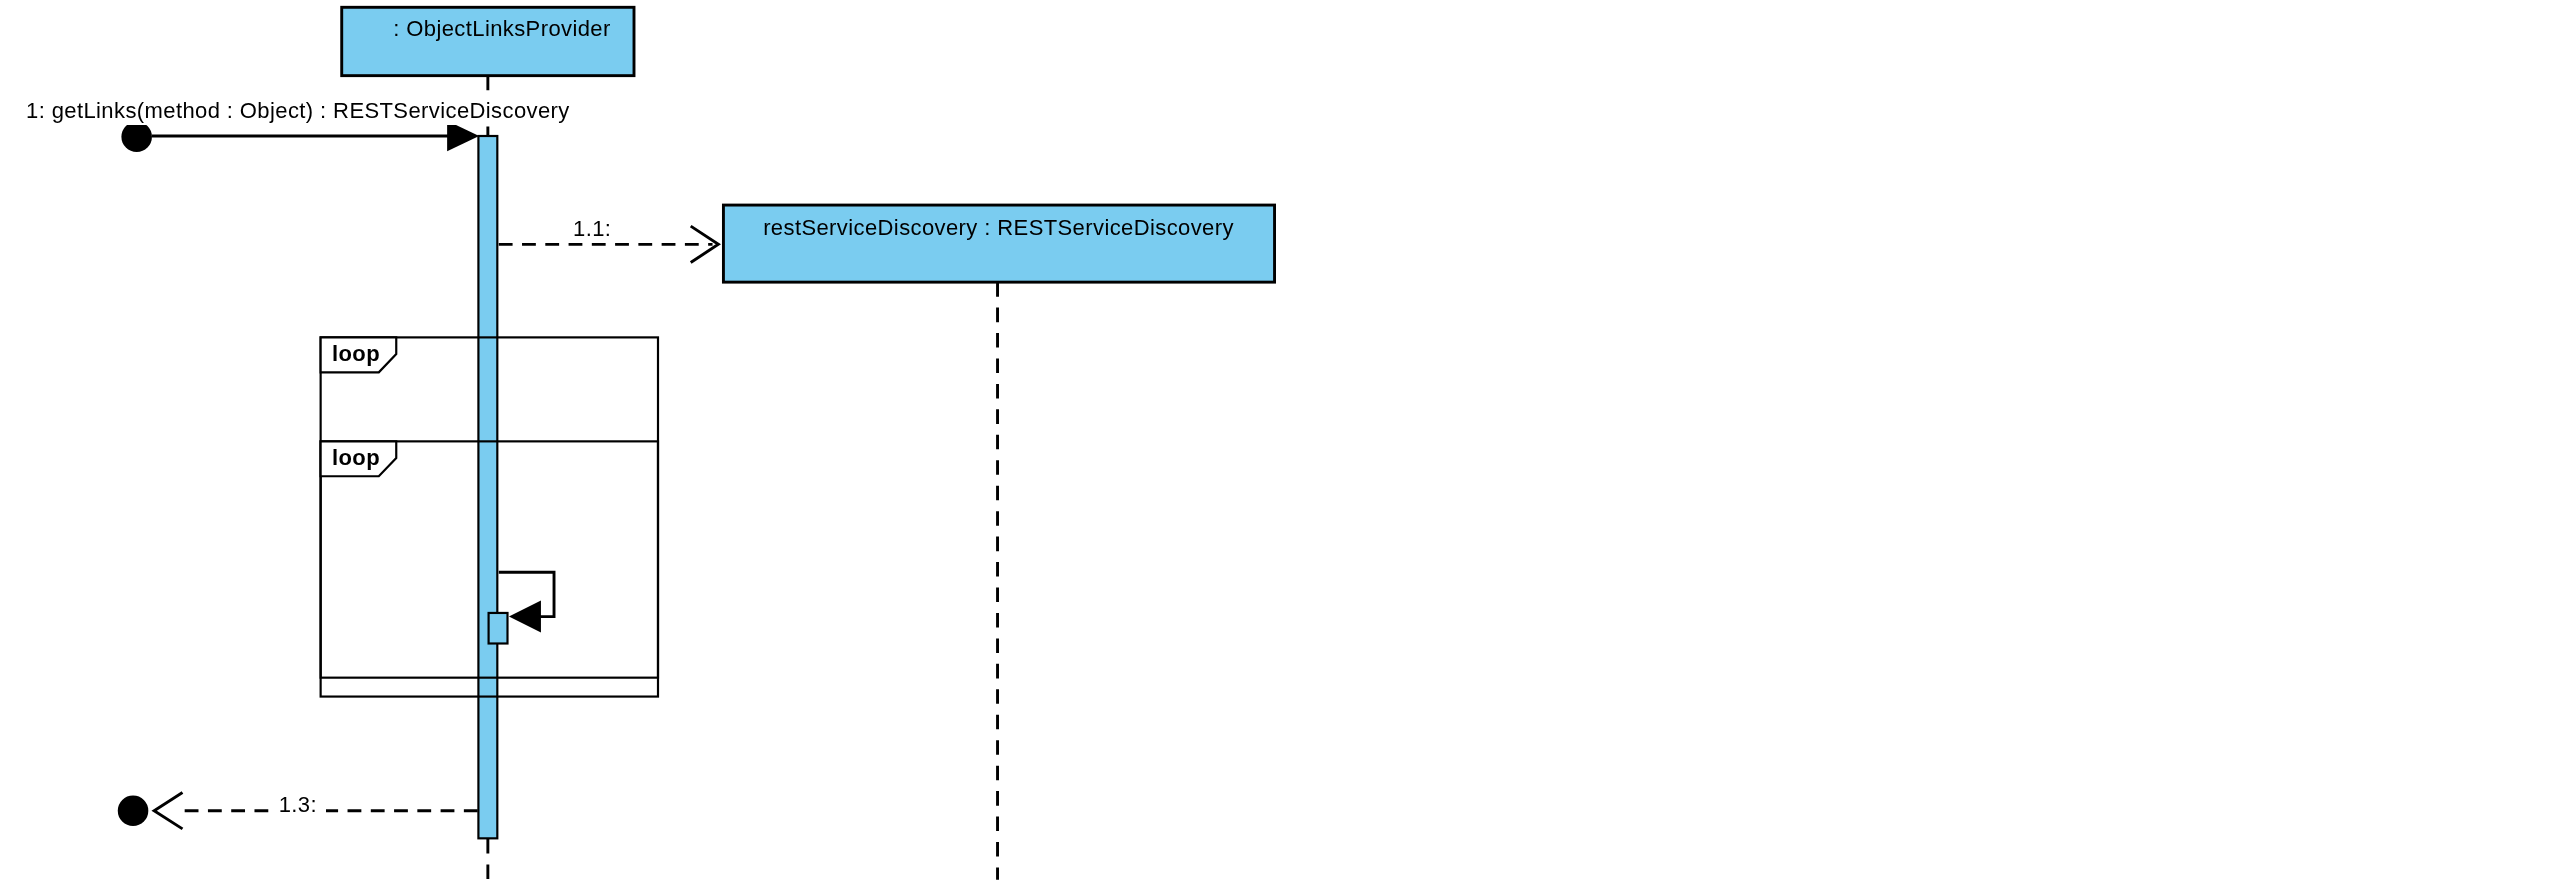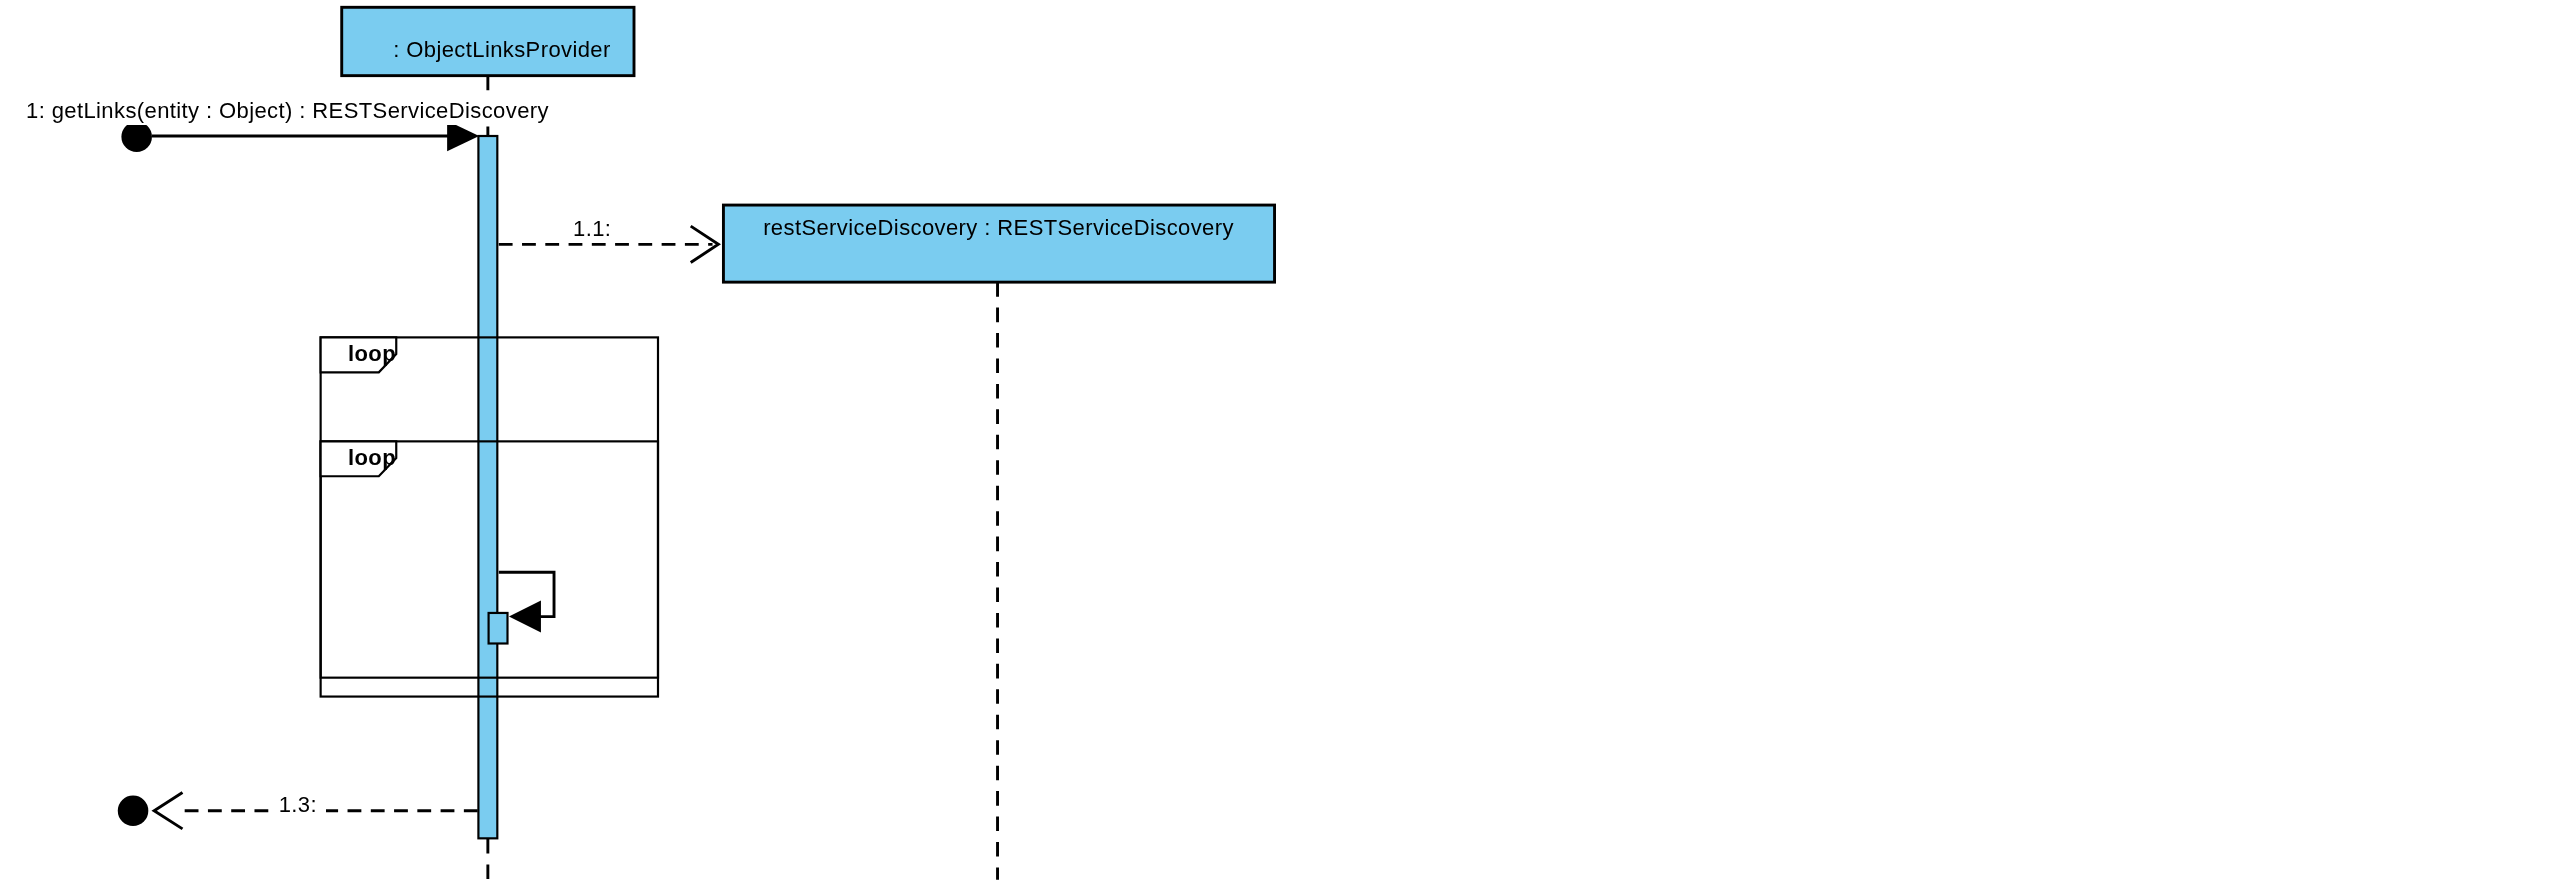--- a/index.html
+++ b/index.html
@@ -15,21 +15,21 @@
   .lbl{
     position:absolute;
     font-size:22px;
     white-space:nowrap;
     color:#000;
     letter-spacing:0.4px;
   }
   .lbl.center{text-align:center;}
   .lbl.whitebg{background:#fff;}
   .lbl.clip{overflow:hidden;}
-  .lbl.bold{font-weight:bold;text-align:right;}
+  .lbl.bold{font-weight:bold;}
 </style>
 </head>
 <body>
 
 <div id="stage" style="background: rgb(255, 255, 255);">
 
   <svg id="shapes" viewBox="0 0 3543 1224" xmlns="http://www.w3.org/2000/svg">
 
     <line x1="671" y1="104" x2="671" y2="1212" stroke="#000" stroke-width="4" stroke-dasharray="20 15"></line>
     <line x1="1372" y1="388" x2="1372" y2="1210" stroke="#000" stroke-width="4" stroke-dasharray="20 15"></line>
@@ -56,24 +56,24 @@
     <polygon points="700,848 744,826 744,870" fill="#000"></polygon>
 
     <line x1="254" y1="1115" x2="659" y2="1115" stroke="#000" stroke-width="4" stroke-dasharray="19 13"></line>
     <polyline points="251,1090 212,1115 251,1140" fill="none" stroke="#000" stroke-width="4"></polyline>
     <circle cx="183" cy="1115" r="21" fill="#000"></circle>
 
     <rect x="470" y="10" width="402" height="94" fill="var(--fill,#7ACCF0)" stroke="#000" stroke-width="4"></rect>
     <rect x="995" y="282" width="758" height="106" fill="var(--fill,#7ACCF0)" stroke="#000" stroke-width="4"></rect>
   </svg>
 
-  <div class="lbl center" style="left:342px;top:16px;width:320px;margin-top:21px;">: ObjectLinksProvider</div>
+  <div class="lbl center" style="left:342px;top:16px;width:320px;">: ObjectLinksProvider</div>
   <div class="lbl center" style="left:723px;top:215px;width:551px;">restServiceDiscovery : RESTServiceDiscovery</div>
 
-  <div class="lbl whitebg" style="left:26px;top:96px;height:29px;line-height:29px;">1: getLinks(entity : Object) : RESTServiceDiscovery</div>
+  <div class="lbl whitebg" style="left:26px;top:96px;height:29px;line-height:29px;">1: getLinks(method : Object) : RESTServiceDiscovery</div>
 
   <div class="lbl" style="left:573px;top:214px;height:29px;line-height:29px;text-align:center;">1.1:</div>
 
 
   <div class="lbl whitebg" style="left:270px;top:790px;height:30.5px;line-height:30.5px;padding:0 8.7px;">1.3:</div>
 
   <div class="lbl bold" style="left:332px;top:337px;width:64px;height:35px;line-height:33px;">loop</div>
   <div class="lbl bold" style="left:332px;top:441px;width:64px;height:35px;line-height:33px;">loop</div>
 
 

